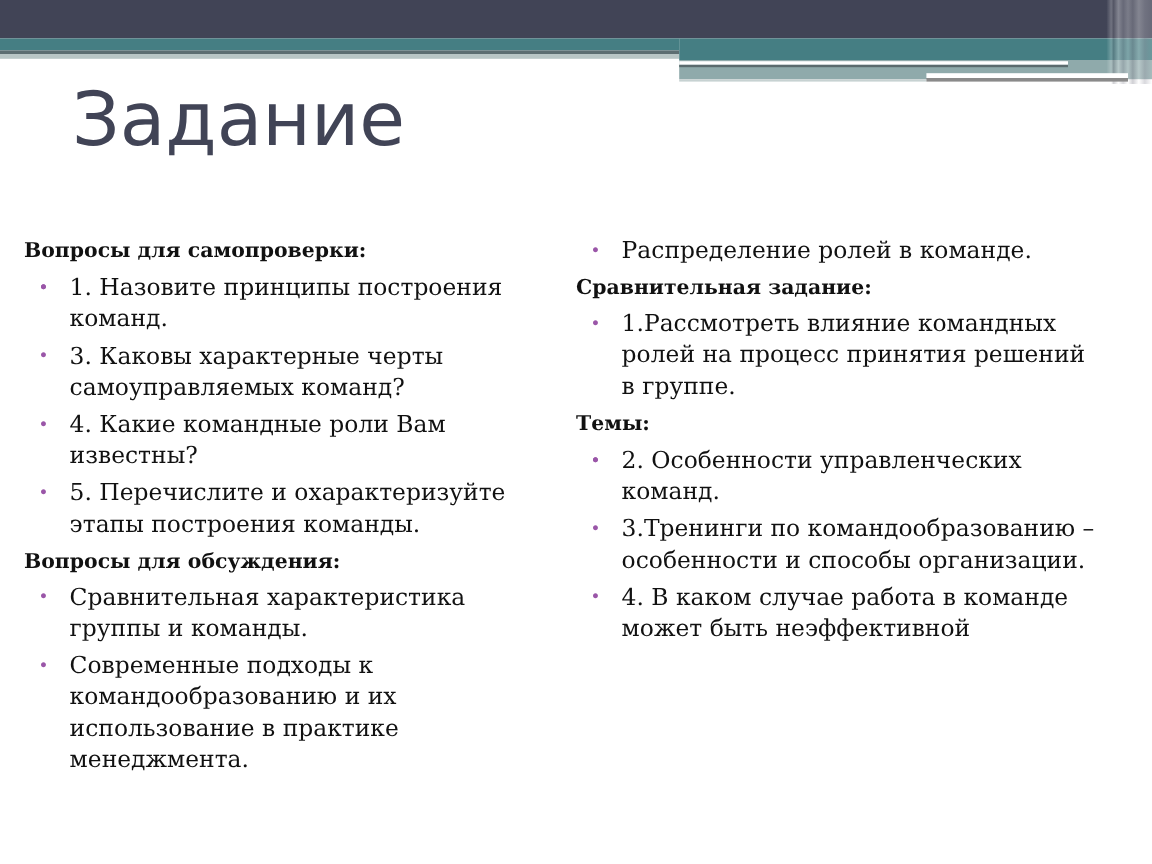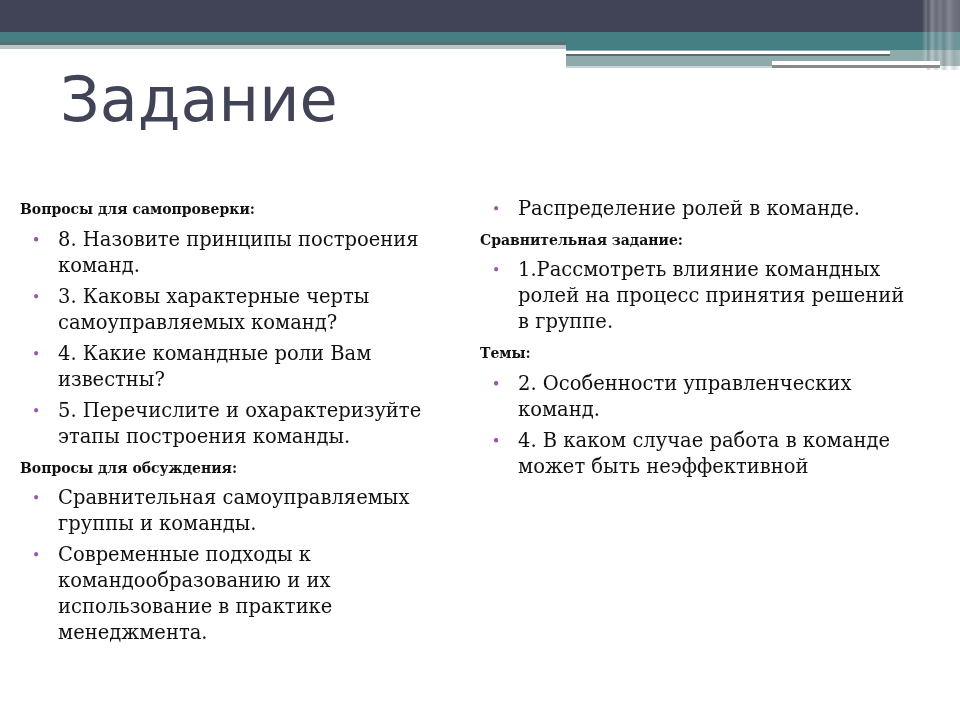--- a/index.html
+++ b/index.html
@@ -58,21 +58,21 @@
       top: 196px;
       width: 440px;
       font-size: 19.5px;
       line-height: 26px;
     }
     .col-left { left: 20px; }
     .col-right { left: 480px; }
     .heading {
       font-weight: bold;
       margin: 0 0 4px 0;
-      font-size: 14px;
+      font-size: 17px;
     }
     ul.items {
       list-style: none;
       margin: 0 0 4px 0;
       padding: 0;
     }
     ul.items li {
       position: relative;
       padding-left: 38px;
       margin-bottom: 5px;
@@ -103,40 +103,40 @@
   <div class="line-grey-2"></div>
   <div class="vstripes"></div>
 </div>
 
 <h1 class="title">Задание</h1>
 
 <div class="col col-left">
   <div class="heading">Вопросы для самопроверки:</div>
   <ul class="items">
     <li><span class="bullet">•</span></li>
-    <li><span class="bullet">•</span><span>8. Назовите принципы построения команд.</span></li>
+    <li><span class="bullet">•</span><span>1. Назовите принципы построения команд.</span></li>
     <li><span class="bullet">•</span><span>3. Каковы характерные черты самоуправляемых команд?</span></li>
     <li><span class="bullet">•</span><span>4. Какие командные роли Вам известны?</span></li>
     <li><span class="bullet">•</span><span>5. Перечислите и охарактеризуйте этапы построения команды.</span></li>
   </ul>
   <div class="heading">Вопросы для обсуждения:</div>
   <ul class="items">
-    <li><span class="bullet">•</span><span>Сравнительная самоуправляемых группы и команды.</span></li>
+    <li><span class="bullet">•</span><span>Сравнительная характеристика группы и команды.</span></li>
     <li><span class="bullet">•</span><span>Современные подходы к командообразованию и их использование в практике менеджмента.</span></li>
   </ul>
 </div>
 
 <div class="col col-right">
   <ul class="items">
     <li><span class="bullet">•</span><span>Распределение ролей в команде.</span></li>
   </ul>
   <div class="heading">Сравнительная задание:</div>
   <ul class="items">
     <li><span class="bullet">•</span><span>1.Рассмотреть влияние командных ролей на процесс принятия решений в группе.</span></li>
   </ul>
   <div class="heading">Темы:</div>
   <ul class="items">
     <li><span class="bullet">•</span></li>
     <li><span class="bullet">•</span><span>2. Особенности управленческих команд.</span></li>
-    <li><span class="bullet">•</span></li>
+    <li><span class="bullet">•</span><span>3.Тренинги по командообразованию – особенности и способы организации.</span></li>
     <li><span class="bullet">•</span><span>4. В каком случае работа в команде может быть неэффективной</span></li>
   </ul>
 </div>
 
 </body></html>

